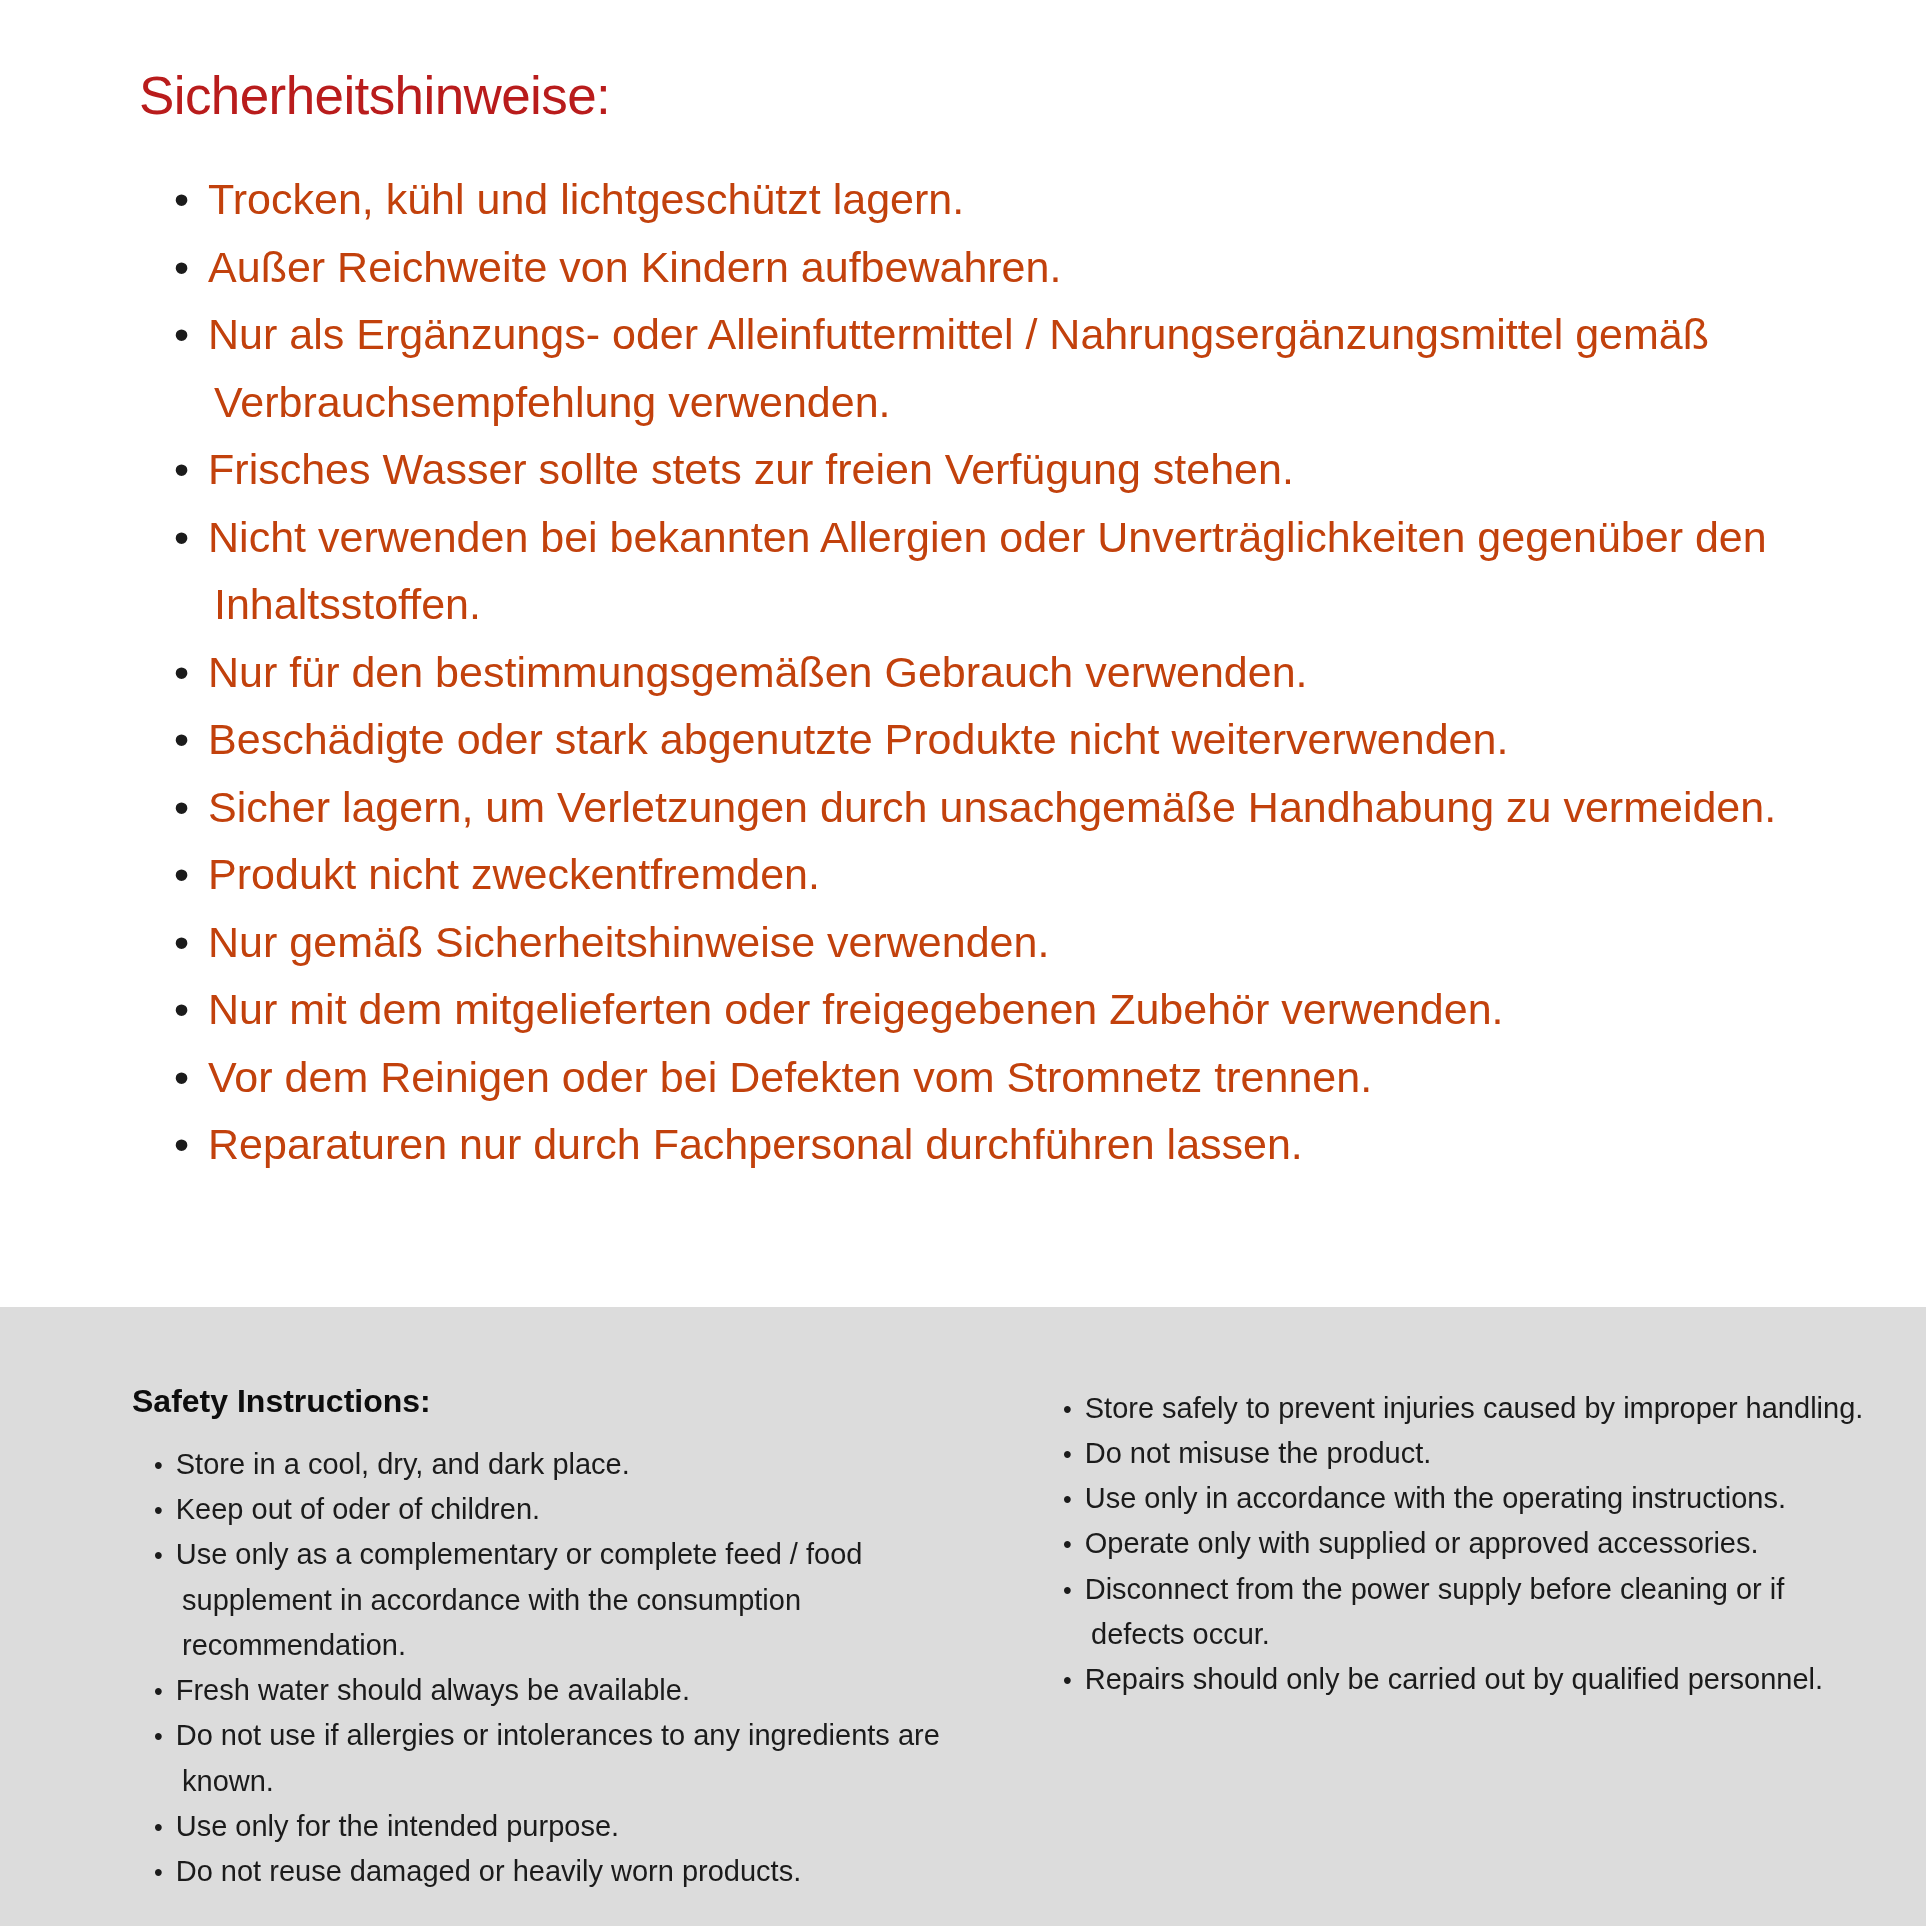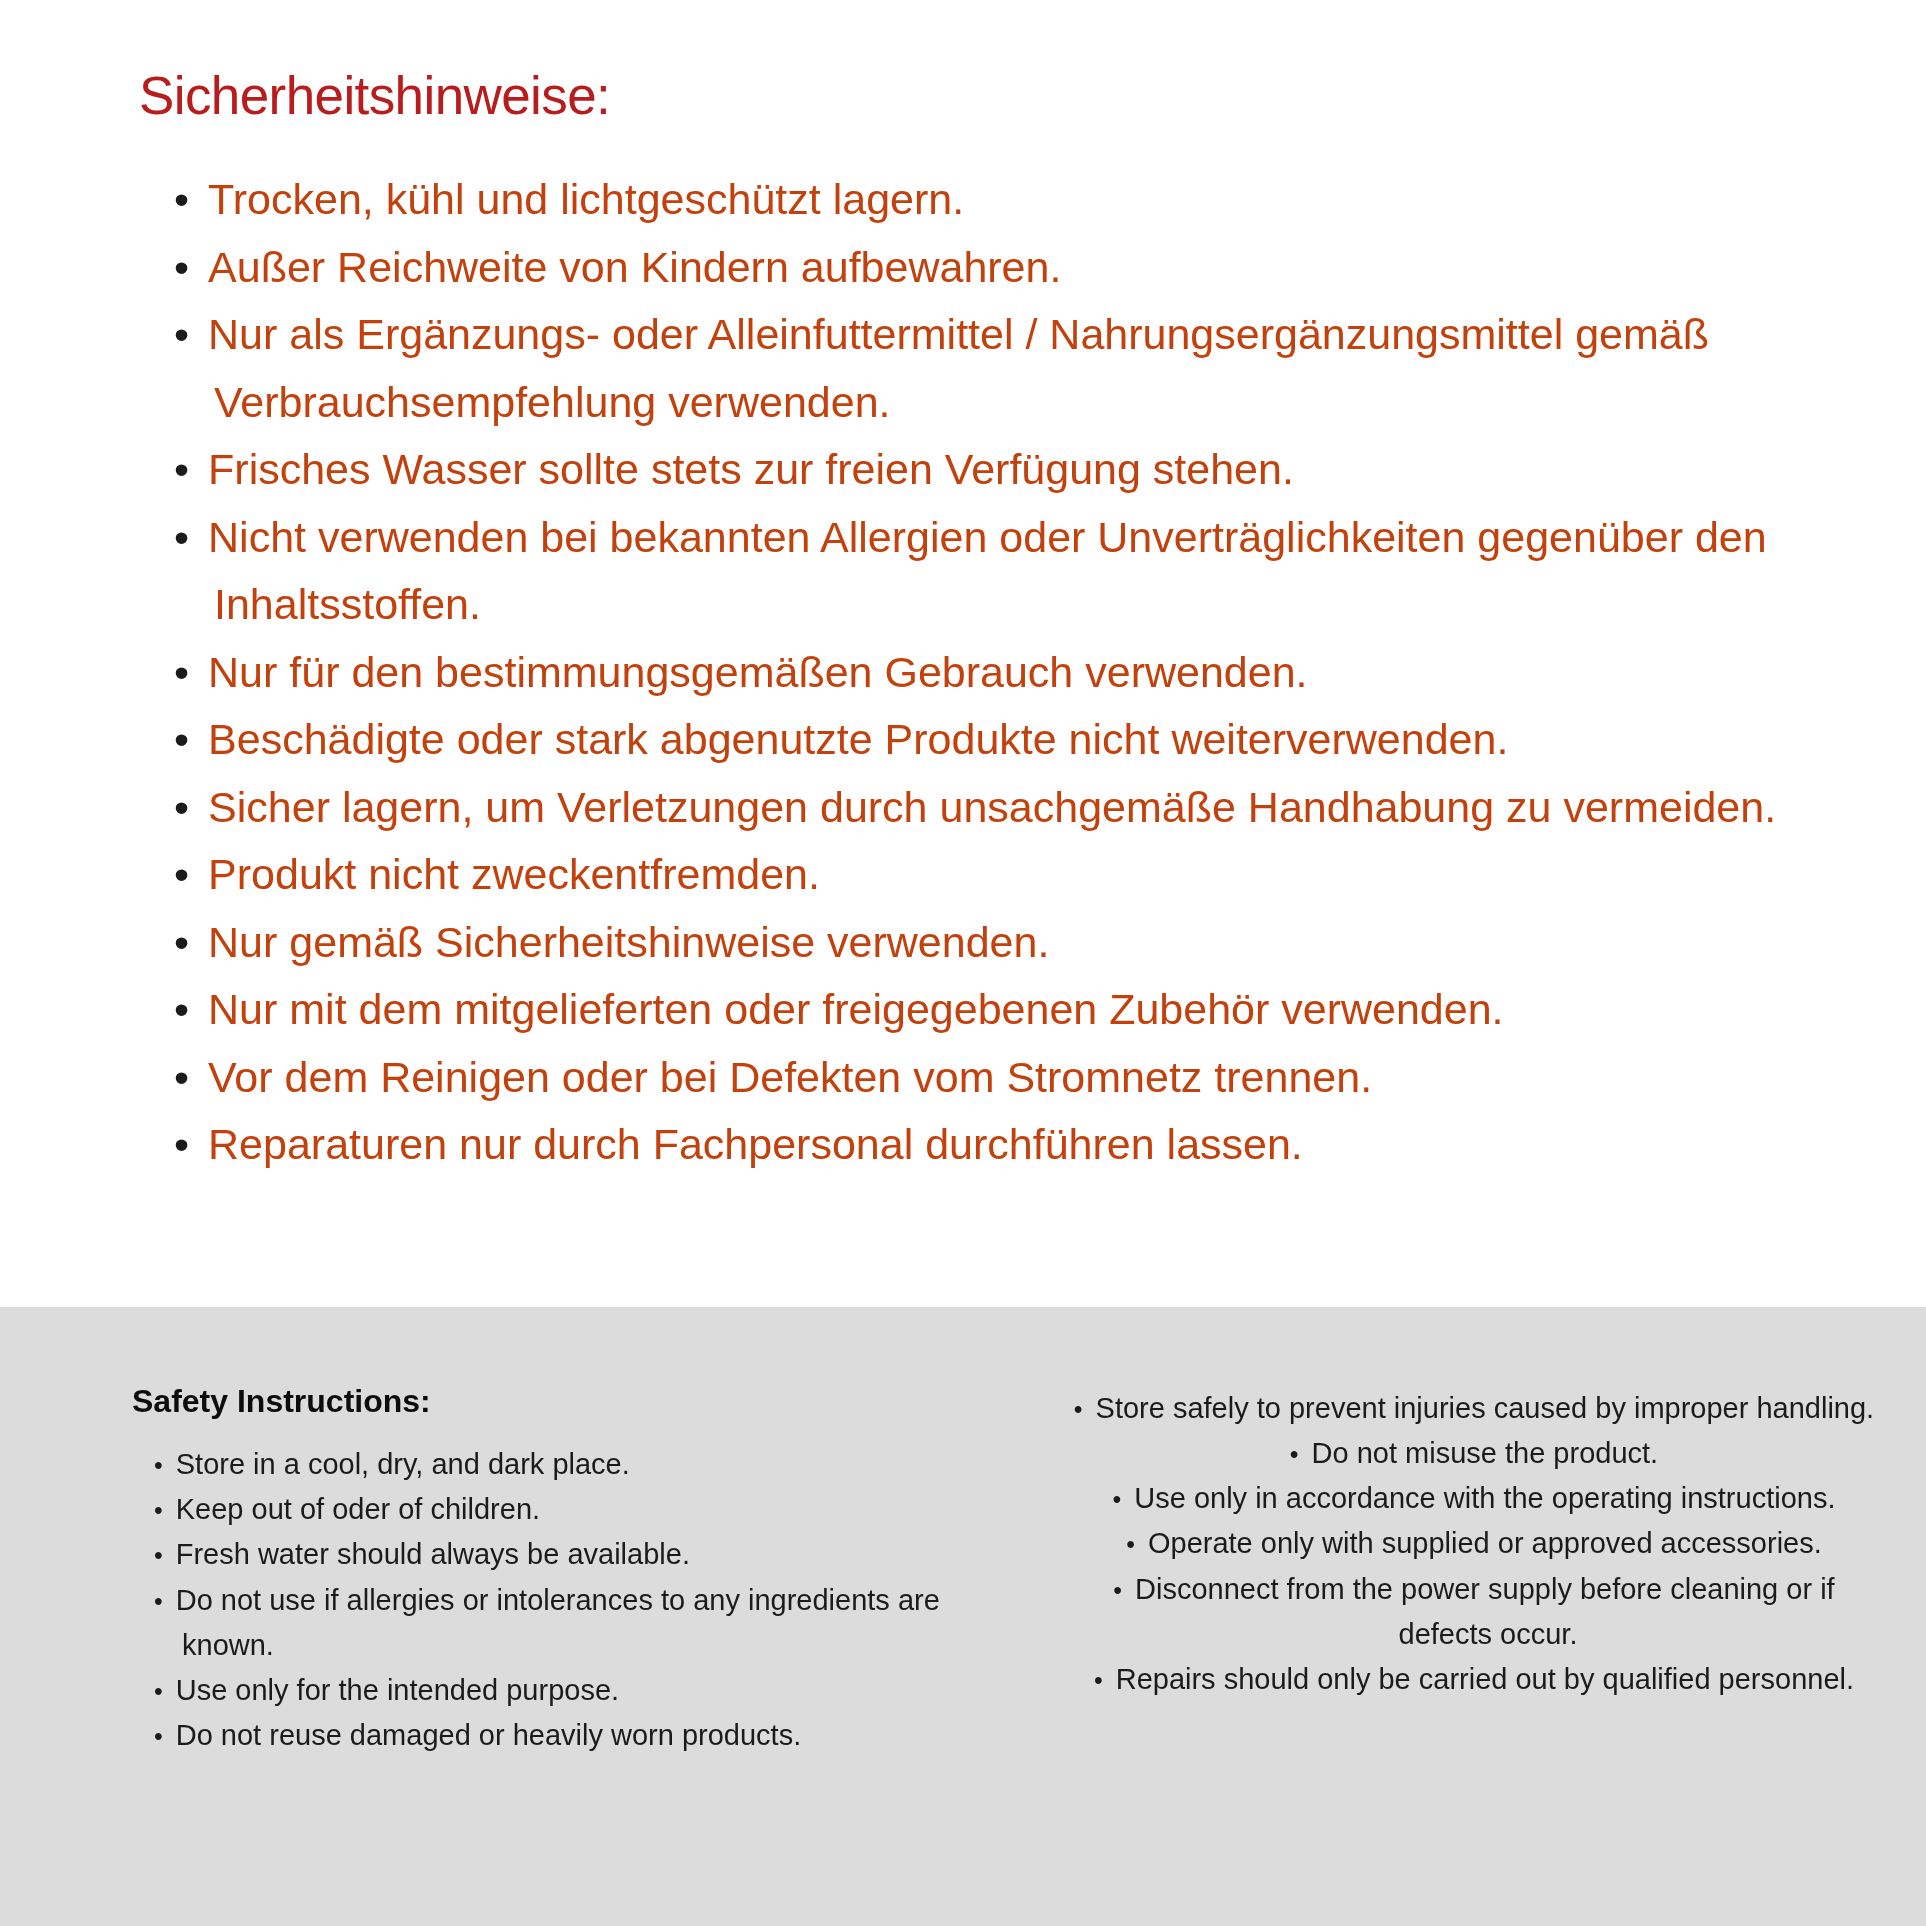--- a/index.html
+++ b/index.html
@@ -70,21 +70,21 @@
     box-sizing: border-box;
     padding: 76px 58px 0 132px;
     display: flex;
     align-items: flex-start;
     gap: 64px;
   }
   .en-col {
     flex: 0 0 auto;
   }
   .en-col-left  { width: 867px; }
-  .en-col-right { width: 822px; padding-top: 2.6px; text-align: center; }
+  .en-col-right { width: 822px; padding-top: 2.6px; }
   .en-title {
     font-size: 32px;
     font-weight: bold;
     color: #0d0d0d;
     margin: 0 0 22px 0;
   }
   .en-list {
     list-style: none;
     margin: 0;
     padding: 0;
@@ -127,20 +127,21 @@
       <li>Reparaturen nur durch Fachpersonal durchführen lassen.</li>
     </ul>
   </section>
 
   <section class="en-section">
     <div class="en-col en-col-left">
       <h2 class="en-title">Safety Instructions:</h2>
       <ul class="en-list">
         <li>Store in a cool, dry, and dark place.</li>
         <li>Keep out of oder of children.</li>
+        <li>Use only as a complementary or complete feed / food supplement in accordance with the consumption recommendation.</li>
         <li>Fresh water should always be available.</li>
         <li>Do not use if allergies or intolerances to any ingredients are known.</li>
         <li>Use only for the intended purpose.</li>
         <li>Do not reuse damaged or heavily worn products.</li>
       </ul>
     </div>
     <div class="en-col en-col-right">
       <ul class="en-list">
         <li>Store safely to prevent injuries caused by improper handling.</li>
         <li>Do not misuse the product.</li>

